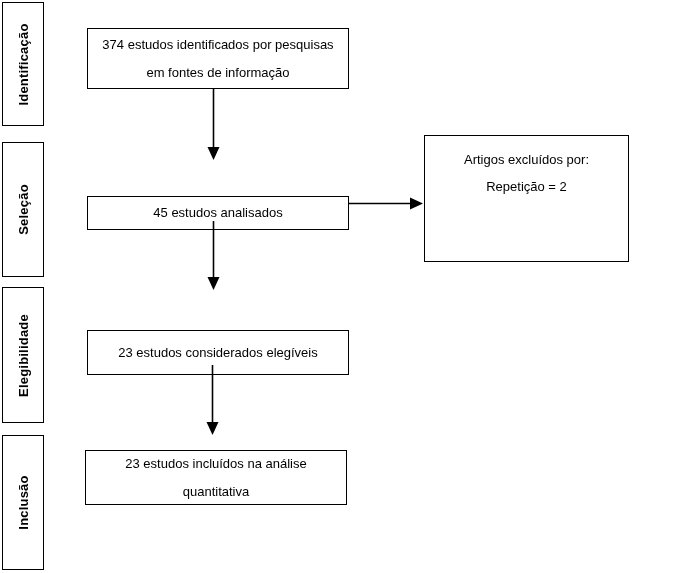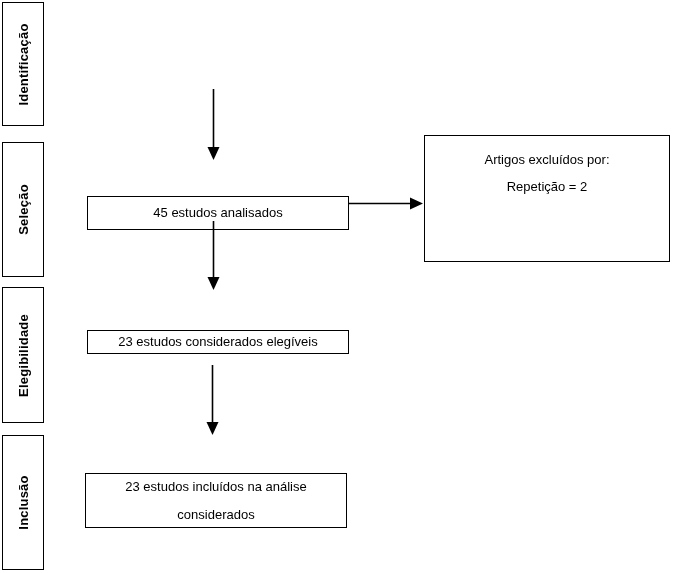--- a/index.html
+++ b/index.html
@@ -81,35 +81,39 @@
   <div class="stage-box" style="top:142px; height:135px;">
     <span class="stage-label">Seleção</span>
   </div>
   <div class="stage-box" style="top:287px; height:136px;">
     <span class="stage-label">Elegibilidade</span>
   </div>
   <div class="stage-box" style="top:435px; height:135px;">
     <span class="stage-label">Inclusão</span>
   </div>
 
+  <div class="flow-box" style="left:87px; top:28px; width:262px; height:61px;">
+    <div>374 estudos identificados por pesquisas</div>
+    <div>em fontes de informação</div>
+  </div>
 
   <div class="flow-box" style="left:87px; top:196px; width:262px; height:34px;">
     <div>45 estudos analisados</div>
   </div>
 
-  <div class="flow-box" style="left:87px; top:330px; width:262px; height:24px;text-align:center;">
+  <div class="flow-box" style="left:87px; top:330px; width:262px; height:45px;text-align:center;">
     <div>23 estudos considerados elegíveis</div>
   </div>
 
-  <div class="flow-box" style="left:85px; top:473px; width:262px; height:55px;">
+  <div class="flow-box" style="left:85px; top:450px; width:262px; height:55px;">
     <div>23 estudos incluídos na análise</div>
-    <div>considerados</div>
+    <div>quantitativa</div>
   </div>
 
-  <div class="side-box" style="left:424px; top:135px; width:246px; height:127px;">
+  <div class="side-box" style="left:424px; top:135px; width:205px; height:127px;">
     <div>Artigos excluídos por:</div>
     <div>Repetição = 2</div>
   </div>
 
   <svg class="arrow-layer" viewBox="0 0 675 573" xmlns="http://www.w3.org/2000/svg">
 
     <g>
       <line x1="213.5" y1="89" x2="213.5" y2="148" stroke="#000000" stroke-width="1.6"></line>
       <polygon points="207.5,147 219.5,147 213.5,160" fill="#000000"></polygon>
     </g>

